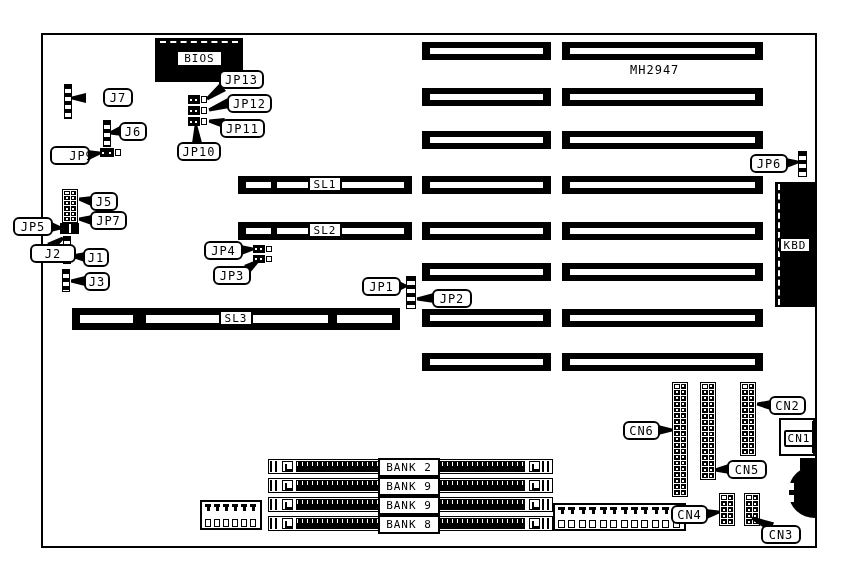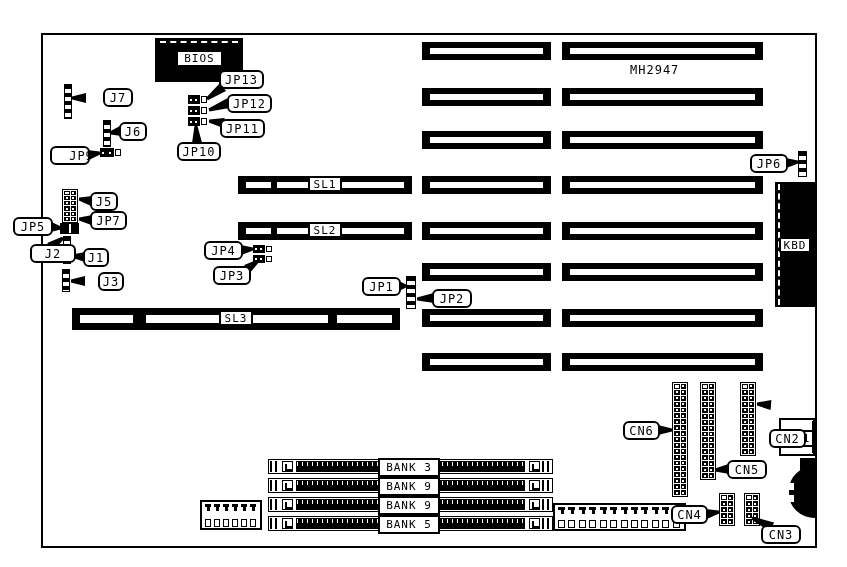--- a/index.html
+++ b/index.html
@@ -357,24 +357,24 @@
       <div class="abs bank-clip" style="left: 260px; top: 1px; width: 11px; height: 11px;"></div>
       <div class="abs bank-end" style="left: 273px; top: 1px; width: 10px; height: 11px;"></div>
     </div>
     <div class="abs bank-row" style="left: 268px; top: 516px; width: 285px; height: 15px;">
       <div class="abs bank-end" style="left: 1px; top: 1px; width: 10px; height: 11px;"></div>
       <div class="abs bank-clip" style="left: 13px; top: 1px; width: 11px; height: 11px;"></div>
       <div class="abs bank-ticks" style="left: 27px; top: 1px; width: 229px; height: 11px;"></div>
       <div class="abs bank-clip" style="left: 260px; top: 1px; width: 11px; height: 11px;"></div>
       <div class="abs bank-end" style="left: 273px; top: 1px; width: 10px; height: 11px;"></div>
     </div>
-    <div class="abs bank-label" style="left: 378px; top: 458px; width: 62px; height: 19px;">BANK 3</div>
+    <div class="abs bank-label" style="left: 378px; top: 458px; width: 62px; height: 19px;">BANK 2</div>
     <div class="abs bank-label" style="left: 378px; top: 477px; width: 62px; height: 19px;">BANK 9</div>
     <div class="abs bank-label" style="left: 378px; top: 496px; width: 62px; height: 19px;">BANK 9</div>
-    <div class="abs bank-label" style="left: 378px; top: 515px; width: 62px; height: 19px;">BANK 5</div>
+    <div class="abs bank-label" style="left: 378px; top: 515px; width: 62px; height: 19px;">BANK 8</div>
     <div class="abs pwr" style="left: 200px; top: 500px; width: 62px; height: 30px;">
       <div class="abs pwr-t" style="left: 3px; top: 2px; width: 6px; height: 3px;"></div>
       <div class="abs pwr-t" style="left: 5px; top: 5px; width: 3px; height: 4px;"></div>
       <div class="abs pwr-sq" style="left: 3px; top: 17px; width: 6px; height: 8px;"></div>
       <div class="abs pwr-t" style="left: 12px; top: 2px; width: 6px; height: 3px;"></div>
       <div class="abs pwr-t" style="left: 14px; top: 5px; width: 3px; height: 4px;"></div>
       <div class="abs pwr-sq" style="left: 12px; top: 17px; width: 6px; height: 8px;"></div>
       <div class="abs pwr-t" style="left: 21px; top: 2px; width: 6px; height: 3px;"></div>
       <div class="abs pwr-t" style="left: 23px; top: 5px; width: 3px; height: 4px;"></div>
       <div class="abs pwr-sq" style="left: 21px; top: 17px; width: 6px; height: 8px;"></div>
@@ -432,24 +432,24 @@
     <div class="abs callout" style="left: 50px; top: 146px; width: 40px; height: 19px; padding-left: 23px;">JP9</div>
     <div class="abs callout" style="left: 219px; top: 70px; width: 45px; height: 19px;">JP13</div>
     <div class="abs callout" style="left: 227px; top: 94px; width: 45px; height: 19px;">JP12</div>
     <div class="abs callout" style="left: 220px; top: 119px; width: 45px; height: 19px;">JP11</div>
     <div class="abs callout" style="left: 177px; top: 142px; width: 44px; height: 19px;">JP10</div>
     <div class="abs callout" style="left: 90px; top: 192px; width: 28px; height: 19px;">J5</div>
     <div class="abs callout" style="left: 90px; top: 211px; width: 37px; height: 19px;">JP7</div>
     <div class="abs callout" style="left: 13px; top: 217px; width: 40px; height: 19px;">JP5</div>
     <div class="abs callout" style="left: 30px; top: 244px; width: 46px; height: 19px;">J2</div>
     <div class="abs callout" style="left: 83px; top: 248px; width: 26px; height: 19px;">J1</div>
-    <div class="abs callout" style="left: 98px; top: 272px; width: 26px; height: 19px; text-align: right;">J3</div>
+    <div class="abs callout" style="left: 84px; top: 272px; width: 26px; height: 19px; text-align: right;">J3</div>
     <div class="abs callout" style="left: 204px; top: 241px; width: 39px; height: 19px;">JP4</div>
     <div class="abs callout" style="left: 213px; top: 266px; width: 38px; height: 19px;">JP3</div>
     <div class="abs callout" style="left: 362px; top: 277px; width: 39px; height: 19px;">JP1</div>
     <div class="abs callout" style="left: 432px; top: 289px; width: 40px; height: 19px;">JP2</div>
     <div class="abs callout" style="left: 750px; top: 154px; width: 38px; height: 19px;">JP6</div>
     <div class="abs callout" style="left: 623px; top: 421px; width: 37px; height: 19px;">CN6</div>
     <div class="abs callout" style="left: 727px; top: 460px; width: 40px; height: 19px;">CN5</div>
-    <div class="abs callout" style="left: 769px; top: 396px; width: 37px; height: 19px; margin-top: 33px;">CN2</div>
+    <div class="abs callout" style="left: 769px; top: 396px; width: 37px; height: 19px;">CN2</div>
     <div class="abs callout" style="left: 671px; top: 505px; width: 37px; height: 19px;">CN4</div>
     <div class="abs callout" style="left: 761px; top: 525px; width: 40px; height: 19px;">CN3</div>
   </div>
 
 </body></html>

